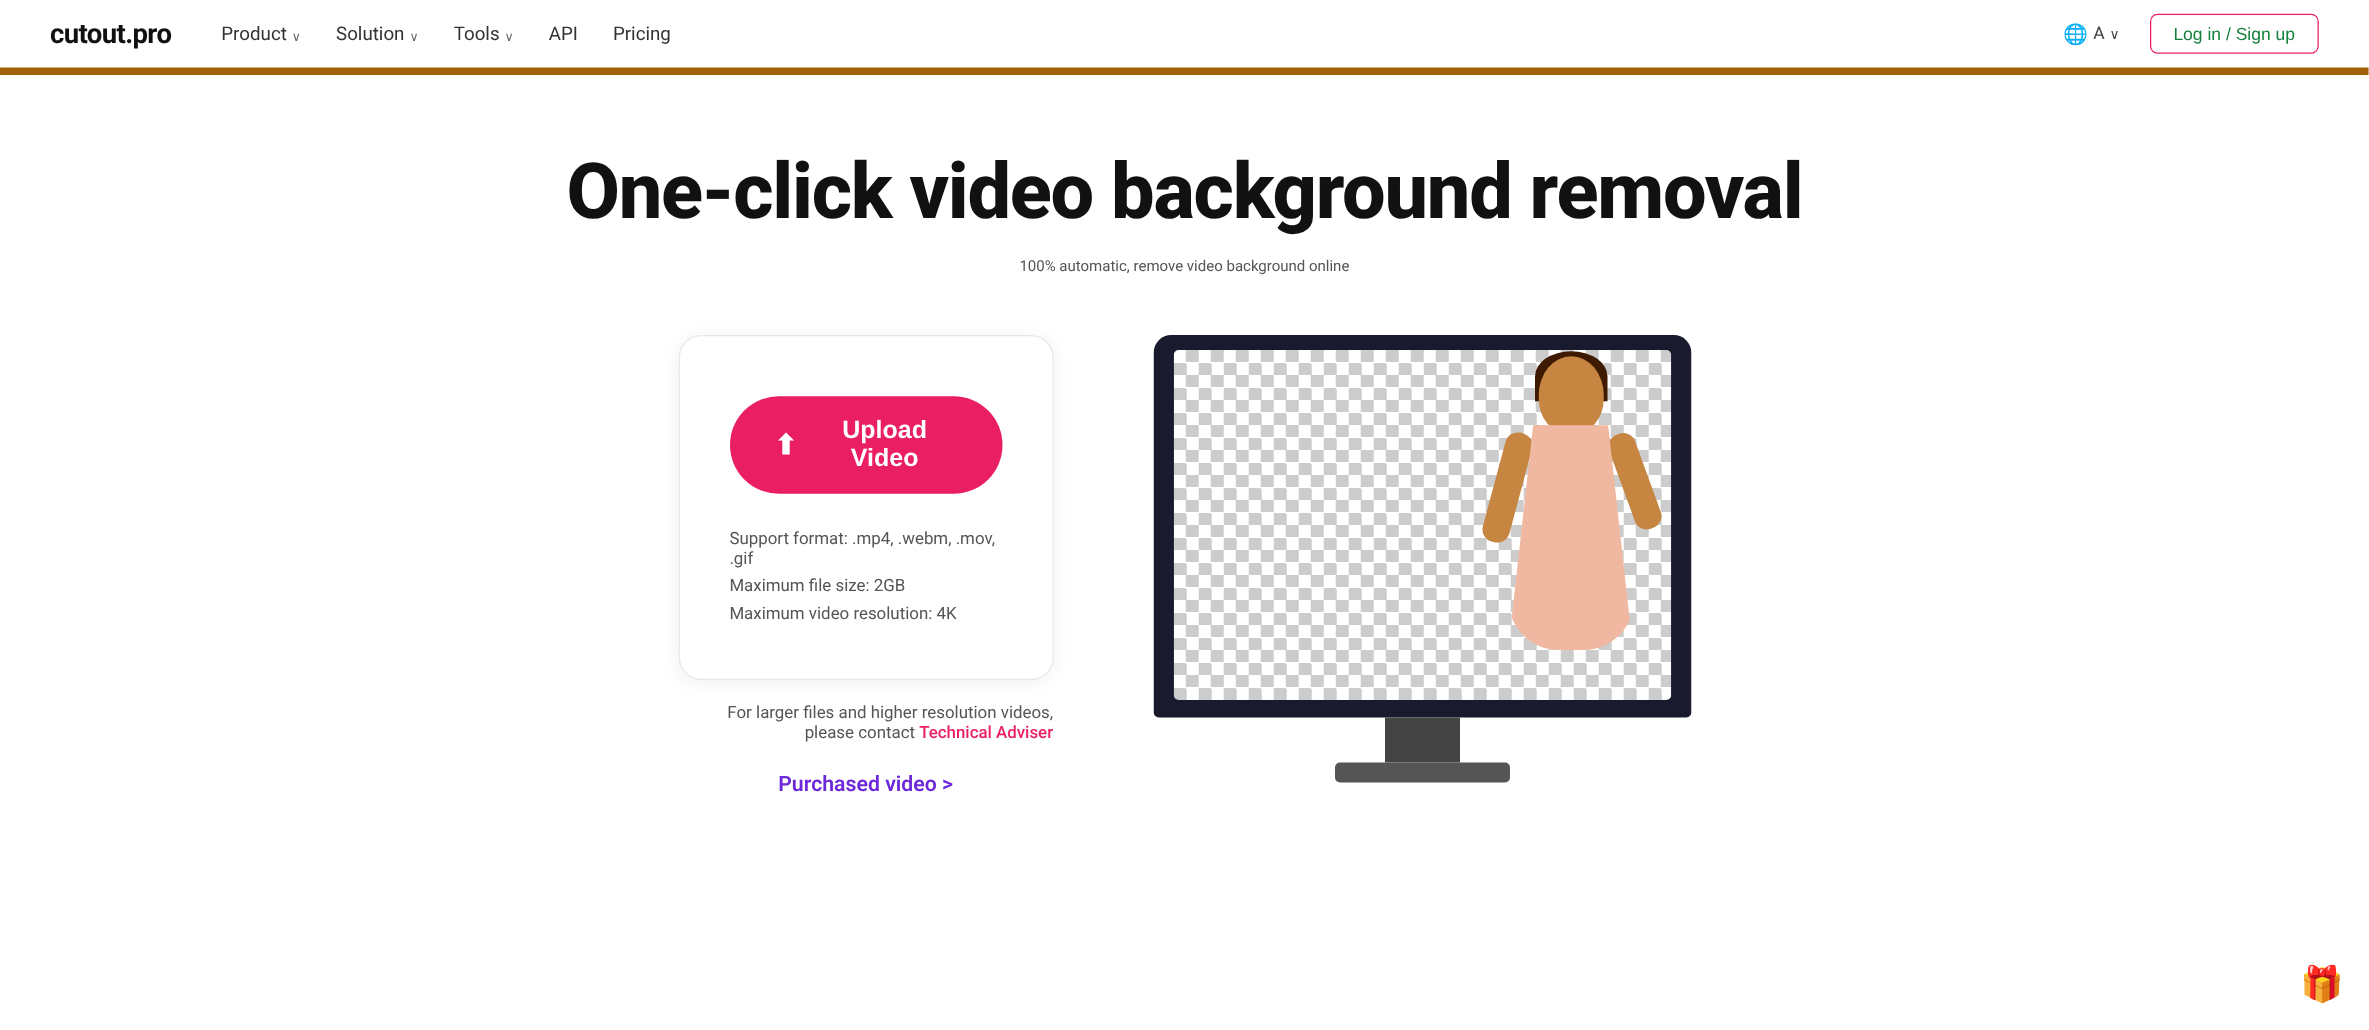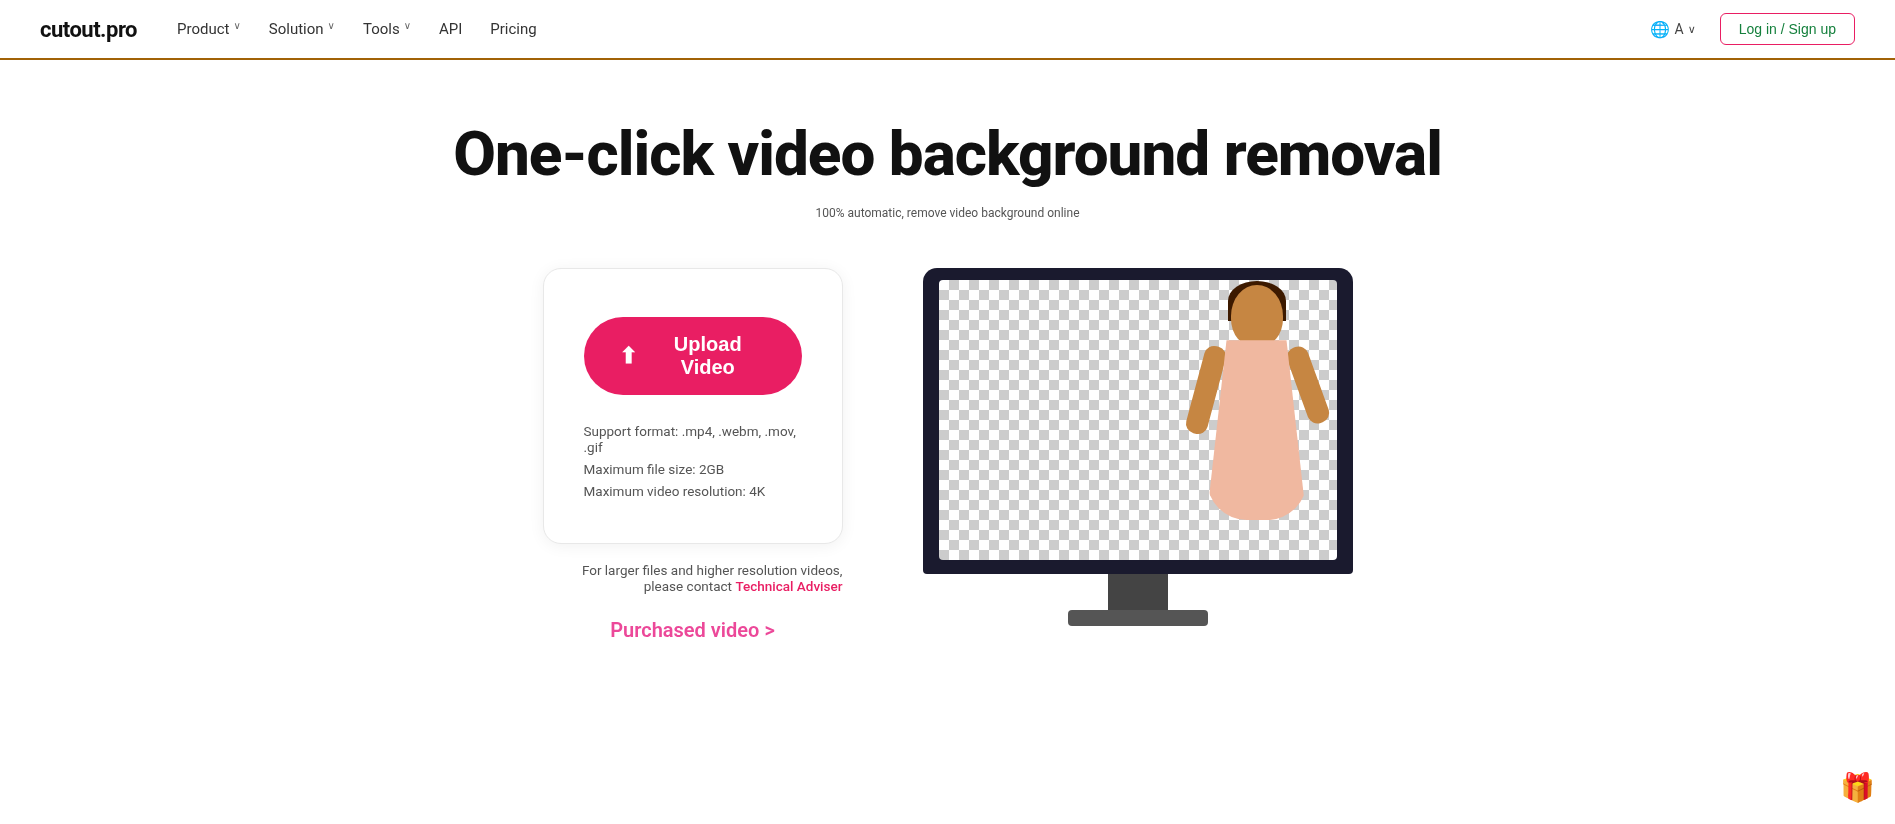--- a/index.html
+++ b/index.html
@@ -4,21 +4,21 @@
   <style>
     * { margin: 0; padding: 0; box-sizing: border-box; }
     body { font-family: -apple-system, BlinkMacSystemFont, 'Segoe UI', Roboto, sans-serif; background: #fff; color: #222; }
 
     
     nav {
       display: flex;
       align-items: center;
       padding: 0 40px;
       height: 60px;
-      border-bottom: 2px solid #a16207;
+      border-bottom: 6px solid #a16207;
       position: relative;
     }
     .nav-logo {
       font-size: 22px;
       font-weight: 700;
       color: #111;
       margin-right: 40px;
       text-decoration: none;
       letter-spacing: -0.5px;
     }
@@ -27,21 +27,21 @@
       display: flex;
       align-items: center;
       gap: 28px;
       flex: 1;
     }
     .nav-item {
       font-size: 15px;
       color: #333;
       cursor: pointer;
       display: flex;
-      align-items: flex-start;
+      align-items: flex-end;
       gap: 4px;
     }
     .nav-chevron {
       font-size: 10px;
       color: #666;
     }
     .nav-right {
       display: flex;
       align-items: center;
       gap: 16px;
@@ -137,22 +137,22 @@
     }
     .upload-info-line {
       font-size: 13.5px;
       color: #555;
       margin-bottom: 6px;
     }
 
     
     .purchased-link {
       margin-top: 24px;
-      font-size: 20px;
-      color: #ec4899;
+      font-size: 17px;
+      color: #6d28d9;
       font-weight: 600;
       cursor: pointer;
       text-decoration: none;
       text-align: right;
     }
 
     
     .larger-note {
       margin-top: 18px;
       font-size: 13.5px;

